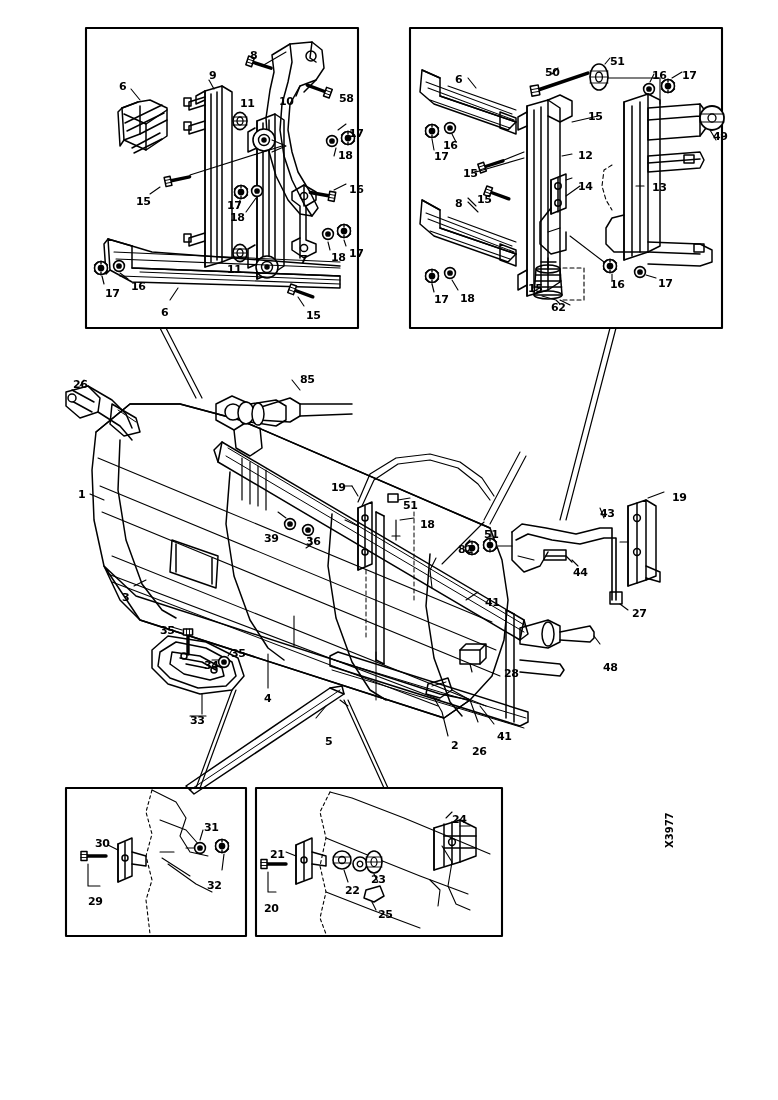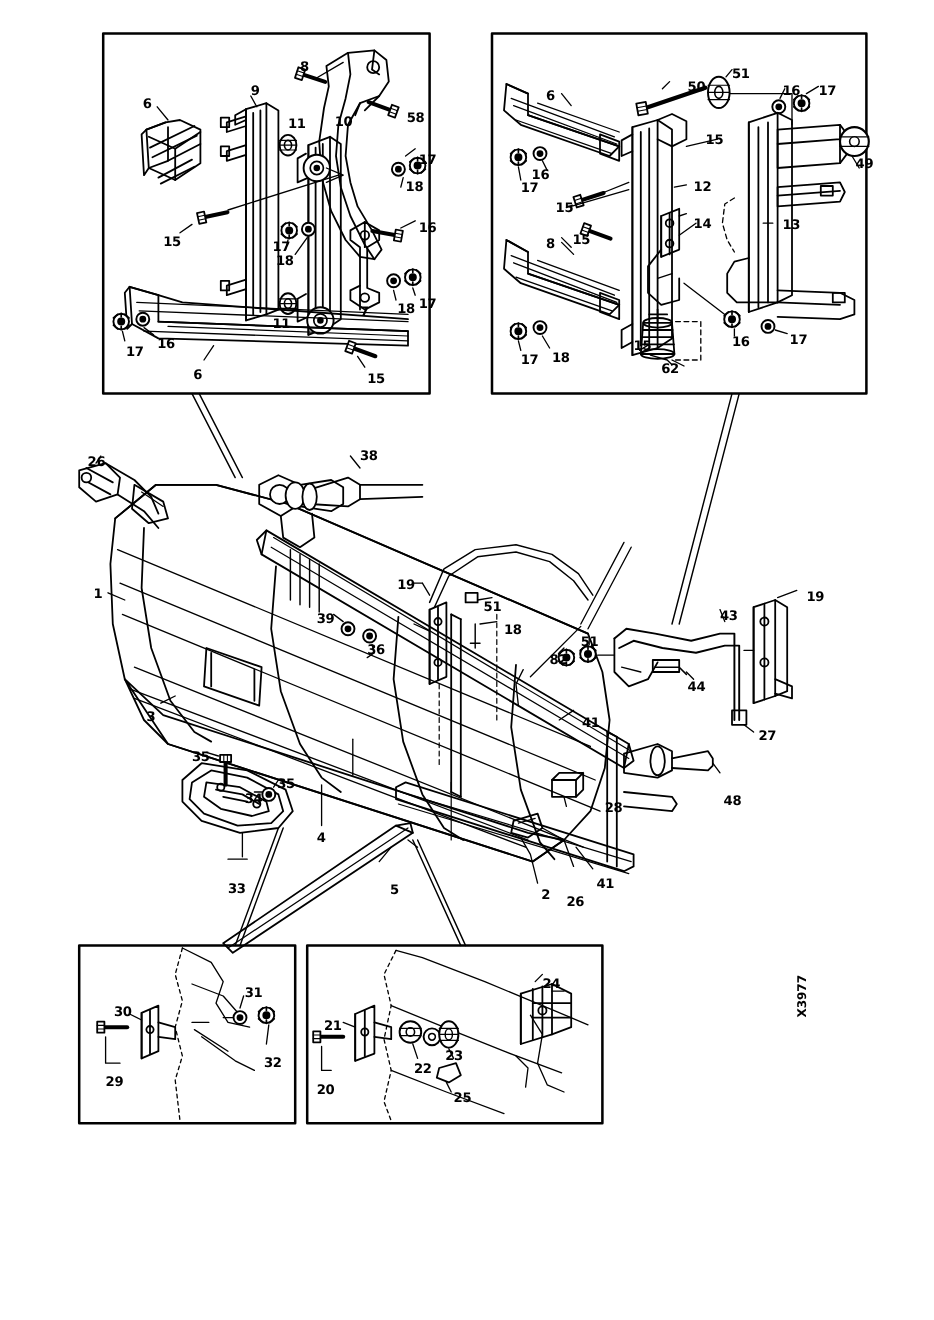--- a/index.html
+++ b/index.html
@@ -637,21 +637,21 @@
   <span class="callout" style="left:300px;top:254px">7</span>
   <span class="callout" style="left:331px;top:252px">18</span>
   <span class="callout" style="left:349px;top:248px">17</span>
   <span class="callout" style="left:227px;top:264px">11</span>
   <span class="callout" style="left:105px;top:288px">17</span>
   <span class="callout" style="left:131px;top:281px">16</span>
   <span class="callout" style="left:161px;top:307px">6</span>
   <span class="callout" style="left:306px;top:310px">15</span>
 
   <span class="callout" style="left:455px;top:74px">6</span>
-  <span class="callout" style="left:573px;top:67px">50</span>
+  <span class="callout" style="left:545px;top:67px">50</span>
   <span class="callout" style="left:610px;top:56px">51</span>
   <span class="callout" style="left:652px;top:70px">16</span>
   <span class="callout" style="left:682px;top:70px">17</span>
   <span class="callout" style="left:588px;top:111px">15</span>
   <span class="callout" style="left:713px;top:131px">49</span>
   <span class="callout" style="left:434px;top:151px">17</span>
   <span class="callout" style="left:443px;top:140px">16</span>
   <span class="callout" style="left:463px;top:168px">15</span>
   <span class="callout" style="left:578px;top:150px">12</span>
   <span class="callout" style="left:652px;top:182px">13</span>
@@ -659,50 +659,50 @@
   <span class="callout" style="left:477px;top:194px">15</span>
   <span class="callout" style="left:455px;top:198px">8</span>
   <span class="callout" style="left:434px;top:294px">17</span>
   <span class="callout" style="left:460px;top:293px">18</span>
   <span class="callout" style="left:528px;top:283px">15</span>
   <span class="callout" style="left:551px;top:302px">62</span>
   <span class="callout" style="left:610px;top:279px">16</span>
   <span class="callout" style="left:658px;top:278px">17</span>
 
   <span class="callout" style="left:73px;top:379px">26</span>
-  <span class="callout" style="left:300px;top:374px">38</span>
+  <span class="callout" style="left:300px;top:374px">85</span>
   <span class="callout" style="left:78px;top:489px">1</span>
   <span class="callout" style="left:331px;top:482px">19</span>
   <span class="callout" style="left:403px;top:500px">51</span>
   <span class="callout" style="left:420px;top:519px">18</span>
   <span class="callout" style="left:672px;top:492px">19</span>
   <span class="callout" style="left:600px;top:508px">43</span>
   <span class="callout" style="left:484px;top:529px">51</span>
   <span class="callout" style="left:458px;top:544px">82</span>
   <span class="callout" style="left:573px;top:567px">44</span>
-  <span class="callout" style="left:264px;top:510px">39</span>
+  <span class="callout" style="left:264px;top:533px">39</span>
   <span class="callout" style="left:306px;top:536px">36</span>
   <span class="callout" style="left:122px;top:592px">3</span>
   <span class="callout" style="left:485px;top:597px">41</span>
   <span class="callout" style="left:632px;top:608px">27</span>
   <span class="callout" style="left:160px;top:625px">35</span>
   <span class="callout" style="left:231px;top:648px">35</span>
   <span class="callout" style="left:204px;top:660px">34</span>
   <span class="callout" style="left:504px;top:668px">28</span>
   <span class="callout" style="left:603px;top:662px">48</span>
-  <span class="callout" style="left:190px;top:735px">33</span>
+  <span class="callout" style="left:190px;top:715px">33</span>
   <span class="callout" style="left:264px;top:693px">4</span>
   <span class="callout" style="left:325px;top:736px">5</span>
   <span class="callout" style="left:451px;top:740px">2</span>
   <span class="callout" style="left:472px;top:746px">26</span>
   <span class="callout" style="left:497px;top:731px">41</span>
 
   <span class="callout" style="left:95px;top:838px">30</span>
   <span class="callout" style="left:204px;top:822px">31</span>
-  <span class="callout" style="left:220px;top:880px">32</span>
+  <span class="callout" style="left:207px;top:880px">32</span>
   <span class="callout" style="left:88px;top:896px">29</span>
 
   <span class="callout" style="left:270px;top:849px">21</span>
   <span class="callout" style="left:452px;top:814px">24</span>
   <span class="callout" style="left:264px;top:903px">20</span>
   <span class="callout" style="left:345px;top:885px">22</span>
   <span class="callout" style="left:371px;top:874px">23</span>
   <span class="callout" style="left:378px;top:909px">25</span>
 
   <span class="sheetcode" style="left:664px;top:848px">X3977</span>

